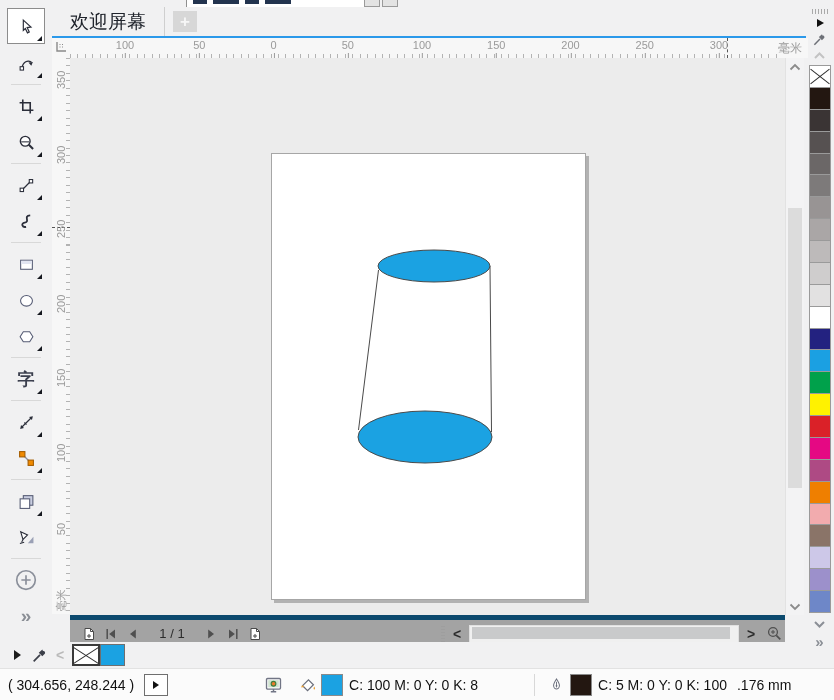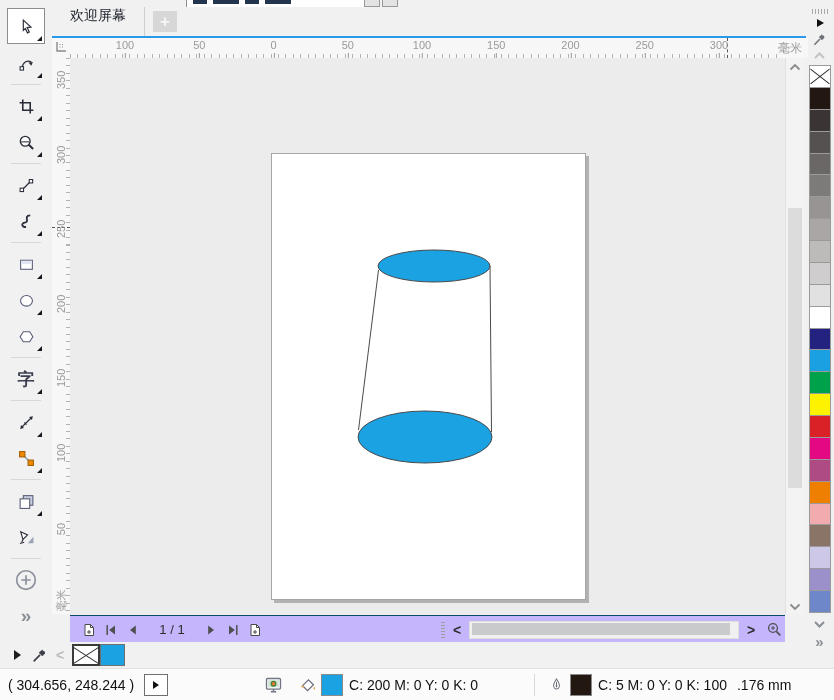--- a/index.html
+++ b/index.html
@@ -11,22 +11,22 @@
   .topclip{position:absolute;left:186px;top:0;width:172px;height:7px;background:#fff;
            border:1px solid #8f8f8f;border-top:none;display:flex;gap:6px;align-items:flex-start;padding:0 6px;}
   .topclip i{display:block;width:14px;height:4px;background:#23344f;margin-top:0;}
   .topclip i.w{width:26px;}
   .topbtns{position:absolute;left:364px;top:0;width:34px;height:7px;display:flex;gap:2px;}
   .topbtns b{flex:1;background:#e3e3e3;border:1px solid #9a9a9a;border-top:none;}
 
   
   .tabbar{position:absolute;left:52px;top:7px;right:28px;height:29px;display:flex;align-items:stretch;
           background:#f1f1f2;border-bottom:2px solid #2b99ea;}
-  .tab{display:flex;padding:0 18px;border-right:1px solid #cfcfcf;cursor:default;
-       color:#20242c;font-size:14px;}
+  .tab{display:flex;align-items:center;padding:0 18px;border-right:1px solid #cfcfcf;cursor:default;
+       color:#20242c;font-size:19px;}
   .tab.active{background:#cfe8fb;}
   .newtab{width:24px;margin:4px 0 4px 8px;background:#d7d7d7;display:flex;align-items:center;justify-content:center;
           color:#f6f6f6;font-size:17px;font-weight:bold;}
 
   
   .origin{position:absolute;left:52px;top:38px;width:18px;height:20px;background:#f7f7f7;}
   .origin svg{display:block;margin:3px auto 0;}
   .hruler{position:absolute;left:70px;top:38px;width:738px;height:20px;background:#f7f7f7;}
   .hruler:after{content:"";position:absolute;left:0;right:30px;bottom:0;height:4px;
     background:repeating-linear-gradient(to right,#b3b3b3 0 1px,transparent 1px 7.43px);}
@@ -58,22 +58,22 @@
   .page{position:absolute;left:201px;top:95px;width:313px;height:445px;background:#fff;
         border:1px solid #a6a6a6;box-shadow:3px 3px 0 #b2b2b2;}
   .page svg{display:block;}
 
   
   .vscroll{position:absolute;left:785px;top:58px;width:18px;height:557px;background:#f3f3f4;border-left:1px solid #e2e2e2;}
   .vscroll .btn{position:absolute;left:0;width:18px;height:17px;display:flex;align-items:center;justify-content:center;}
   .vscroll .thumb{position:absolute;left:2px;width:14px;top:150px;height:280px;background:#dcdcdc;}
 
   
-  .pagenav{position:absolute;left:70px;top:615px;width:715px;height:27px;background:#c4b5fd;
-           border-top:1px solid #0c4a6e;display:flex;align-items:center;font-size:13px;color:#2c2c2c;}
+  .pagenav{position:absolute;left:70px;top:615px;width:715px;height:27px;background:#a3a3a3;
+           border-top:5px solid #0c4a6e;display:flex;align-items:center;font-size:13px;color:#2c2c2c;}
   .pagenav .nbtn{width:22px;height:22px;display:flex;align-items:center;justify-content:center;}
   .pagenav .counter{width:56px;text-align:center;}
   .pgtab{position:relative;margin-left:10px;height:26px;min-width:72px;padding:0 22px 0 14px;
          background:#fff;display:flex;align-items:center;
          clip-path:polygon(0 0,calc(100% - 14px) 0,100% 100%,0 100%);
          filter:drop-shadow(0 0 1px #ababab);}
   .splitdots{width:4px;height:16px;margin-left:auto;
      background:repeating-linear-gradient(to bottom,#9e9e9e 0 1px,transparent 1px 3px);}
   .hsbtn{width:24px;height:22px;display:flex;align-items:center;justify-content:center;
          font-weight:bold;color:#2b2b2b;font-size:14px;}
@@ -452,21 +452,21 @@
         </svg>
     </span>
     <span class="sb-ico" style="margin-left:16px">
       <svg width="18" height="18" viewBox="0 0 16 16">
         <path d="M3.2 8.6 L8.4 3.4 L12.8 7.8 L7.6 13 Z" fill="#fff" stroke="#6b6f7c" stroke-width="1.1"></path>
         <path d="M2 10.2 C1.8 8.8 3.2 8.2 3.2 8.2 L4.8 9.8z" fill="#e8a23b"></path>
         <path d="M13.6 9.4 c.9 1.3 .9 2.7 0 2.7 -.9 0 -.9 -1.4 0 -2.7z" fill="#e8a23b"></path>
         </svg>
     </span>
     <span class="sb-sw" style="background: rgb(27, 162, 226);"></span>
-    <span>C: 200 M: 0 Y: 0 K: 0</span>
+    <span>C: 100 M: 0 Y: 0 K: 8</span>
     <span class="sb-div sb-gap2"></span>
     <span class="sb-ico" style="margin-left:0">
       <svg width="15" height="16" viewBox="0 0 16 16">
         <path d="M8 1.6 C9.6 4 11.1 6.4 11.1 8.5 C11.1 10.9 9.3 12.2 8 12.2 C6.7 12.2 4.9 10.9 4.9 8.5 C4.9 6.4 6.4 4 8 1.6z" fill="#fff" stroke="#6b6f7c" stroke-width="1.1"></path>
         <path d="M8 4.6 v6" stroke="#6b6f7c"></path>
         <circle cx="8" cy="8.9" r="1" fill="#6b6f7c"></circle>
         </svg>
     </span>
     <span class="sb-sw" style="margin-left: 6px; background: rgb(35, 23, 17);"></span>
     <span>C: 5 M: 0 Y: 0 K: 100</span>

